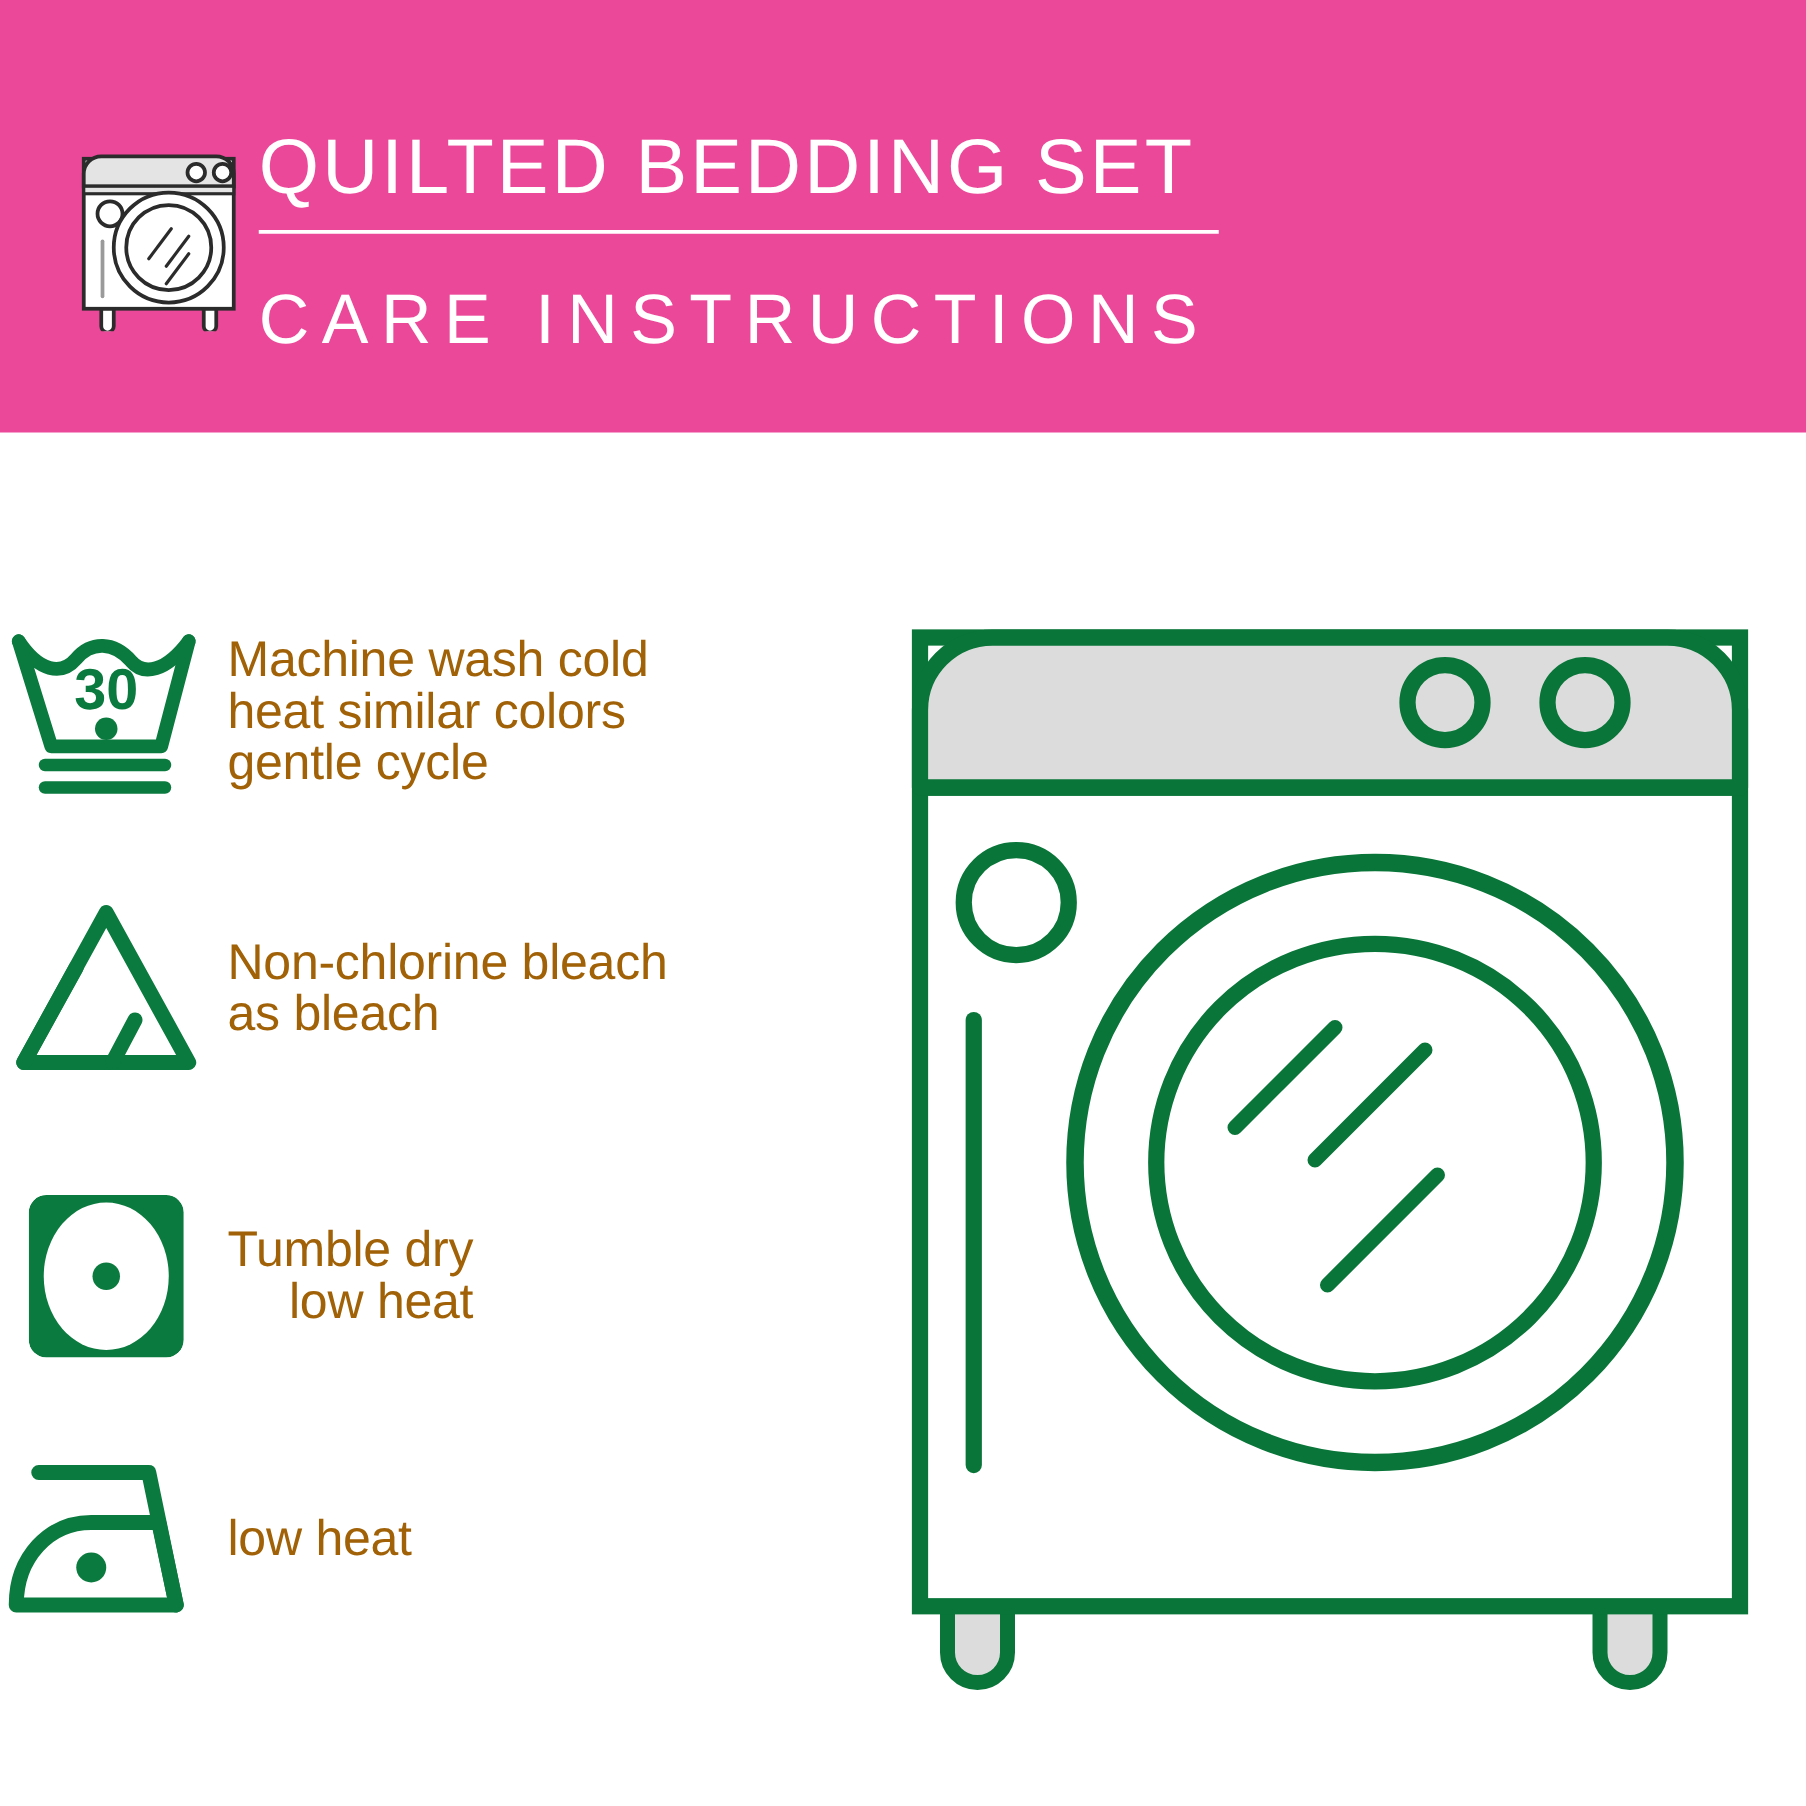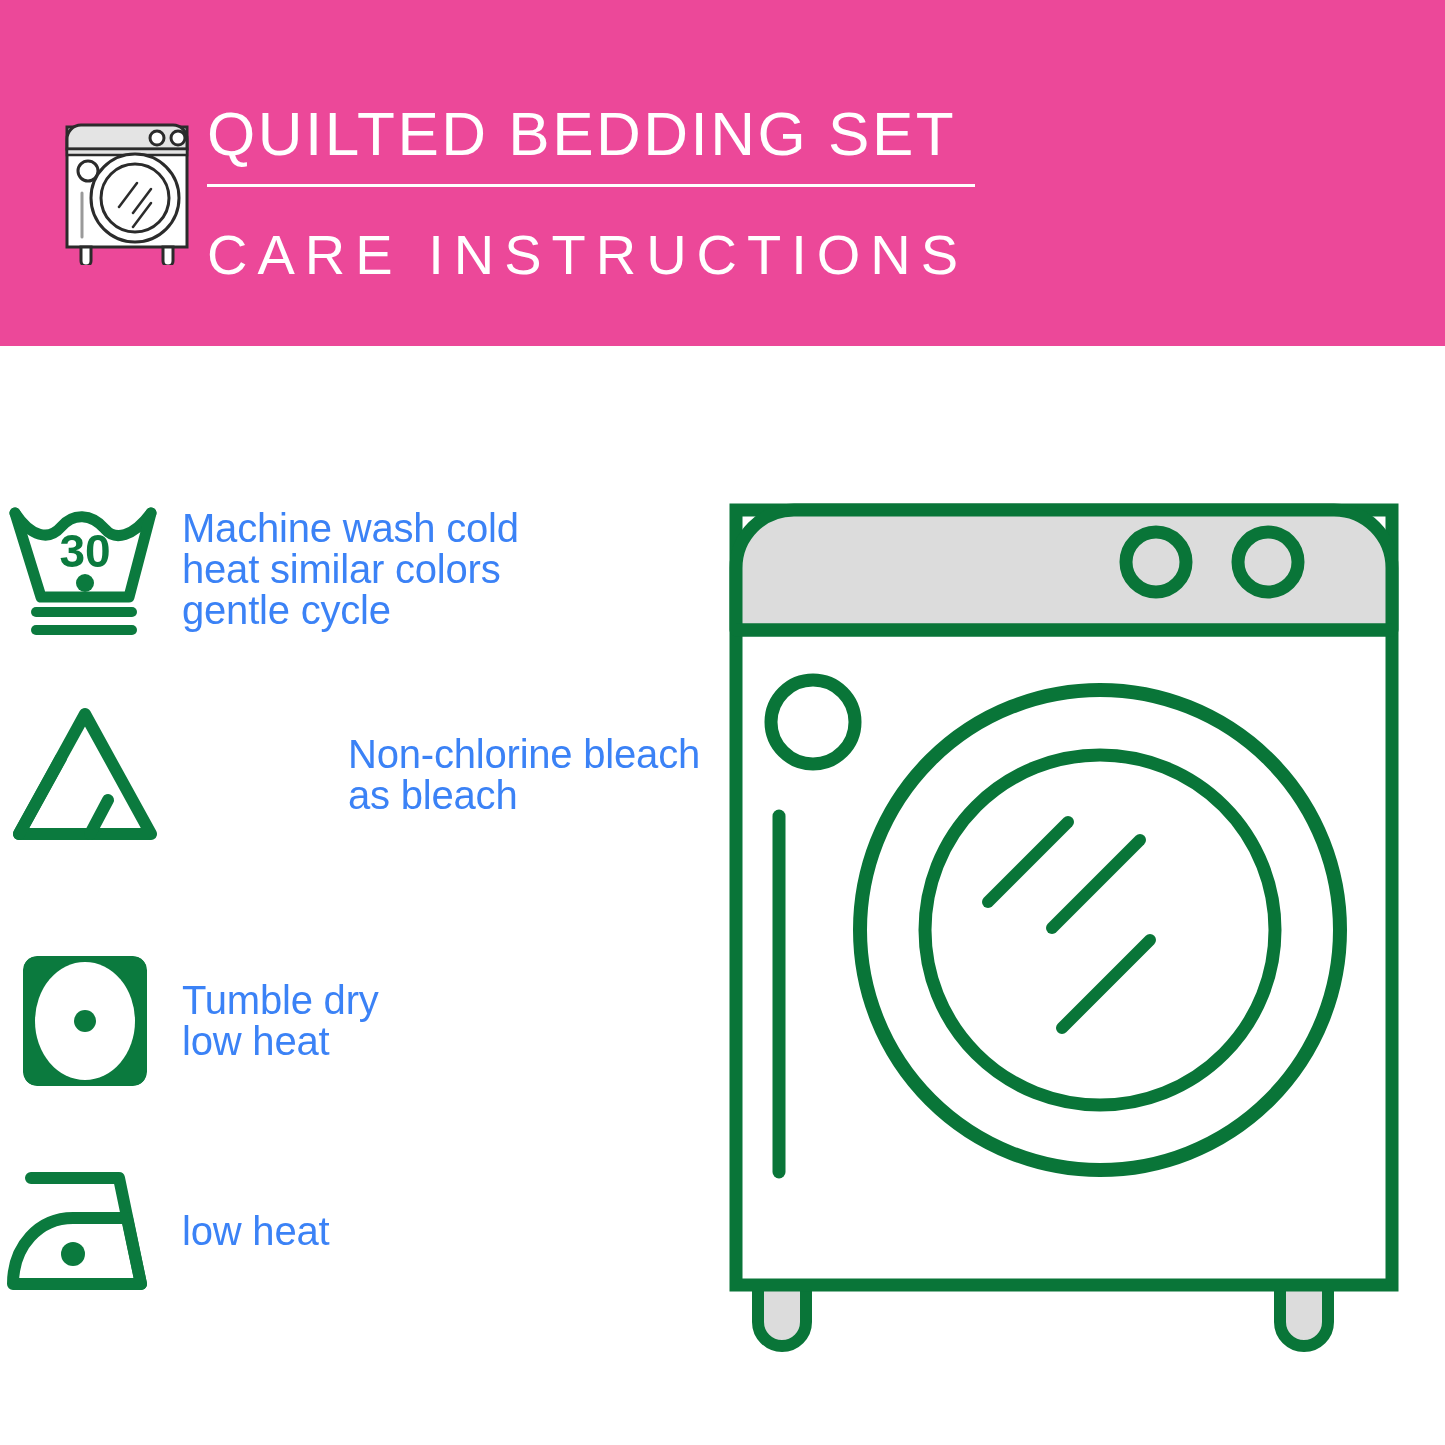--- a/index.html
+++ b/index.html
@@ -52,32 +52,32 @@
   .care-row{
     position:absolute;left:0;width:700px;
     display:flex;align-items:center;
   }
   .care-icon{
     position:relative;
     width:170px;min-width:170px;height:170px;
     display:flex;align-items:center;justify-content:center;
   }
   .care-text{
-    color:#3b82f6;
+    color:#a16207;
     font-size:40px;
     line-height:41px;
     letter-spacing:-0.2px;
     padding-left:12px;
   }
   .care-text .ln{display:block;white-space:nowrap;}
 
   
   #row-wash  {top:138px;}
-  #row-bleach{top:344px;justify-content:space-between;}
-  #row-dry   {top:590px;}
+  #row-bleach{top:360px;}
+  #row-dry   {top:590px;text-align:right;}
   #row-iron  {top:800px;}
 
   
   .washer-wrap{
     position:absolute;left:700px;top:450px;width:730px;height:920px;
   }
 </style>
 </head>
 <body>
 

